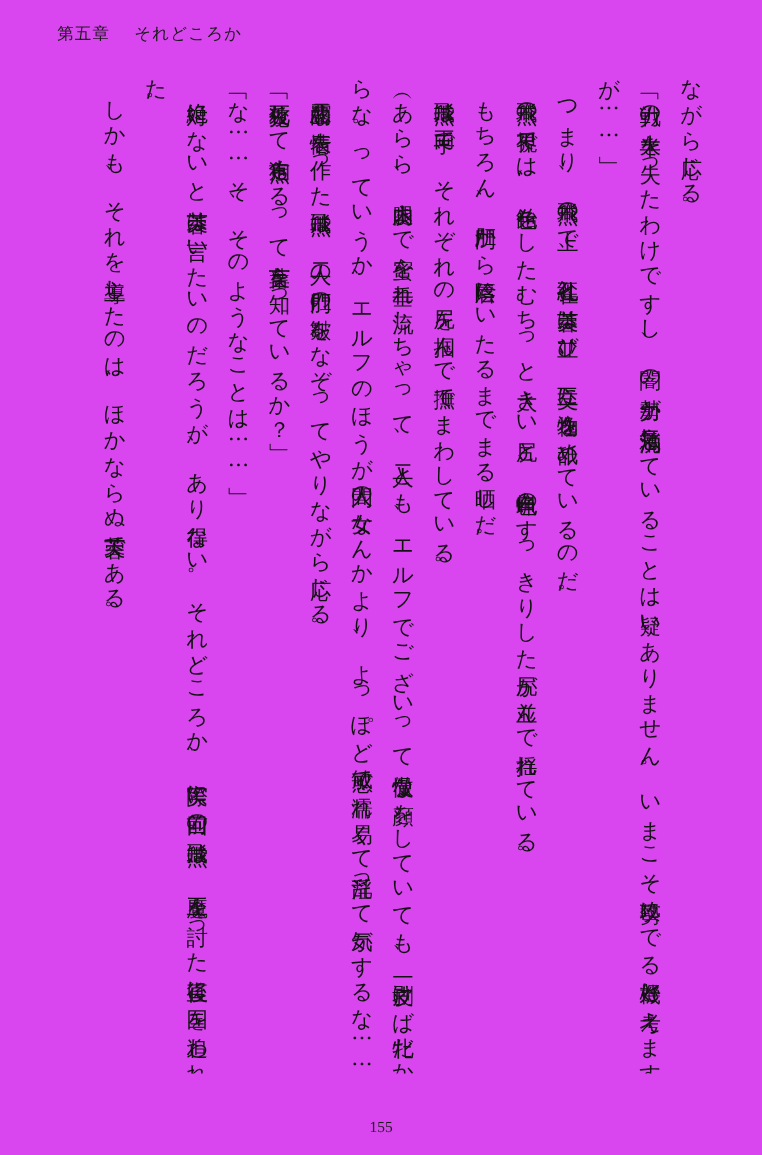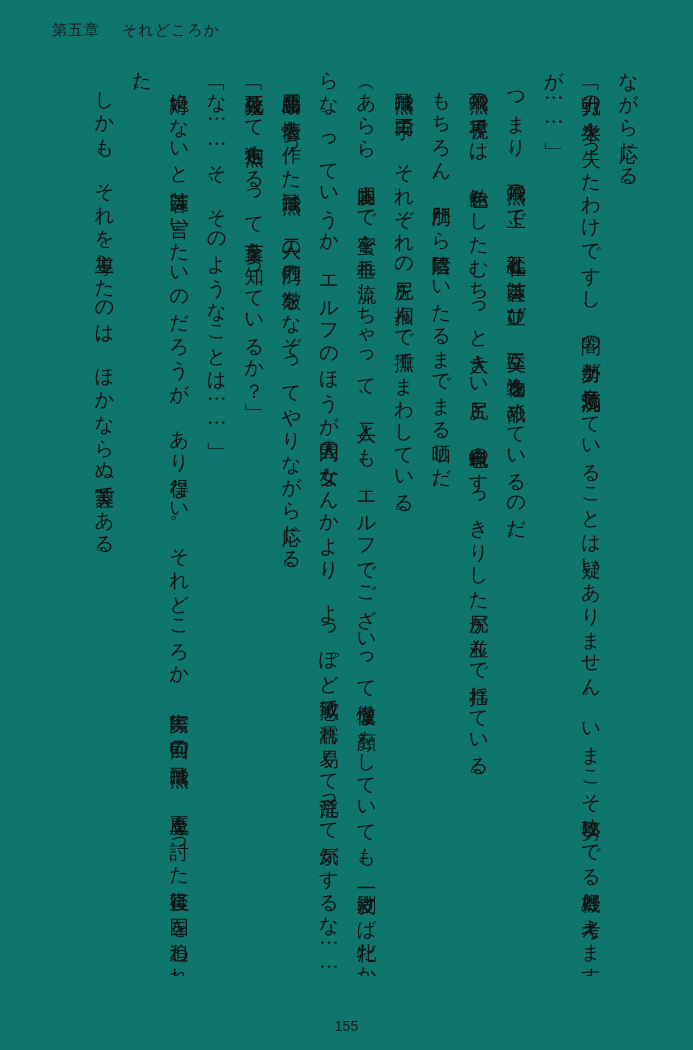--- a/index.html
+++ b/index.html
@@ -9,21 +9,21 @@
   }
   body {
     font-family: "DejaVu Serif", "Liberation Serif", serif;
     color: #111111;
   }
   .page {
     position: relative;
     width: 693px;
     height: 1050px;
     margin: 0 auto;
-    background: #0f766e;
+    background: #d946ef;
     overflow: hidden;
     box-sizing: border-box;
   }
   
   .header {
     position: absolute;
     top: 16px;
     left: 52px;
     right: 52px;
     height: 28px;
@@ -62,21 +62,21 @@
     text-indent: 1em;
   }
   .page-number {
     position: absolute;
     left: 0;
     right: 0;
     bottom: 16px;
     text-align: center;
     font-size: 14px;
     color: #1a1a1a;
-    font-family: Liberation Sans, sans-serif;
+    font-family: Liberation Serif, serif;
   }
 </style>
 </head>
 <body>
 
 <div class="page">
 
   <div class="header">
     <span class="chapter-num">第五章</span>
     <span>それどころか</span>

